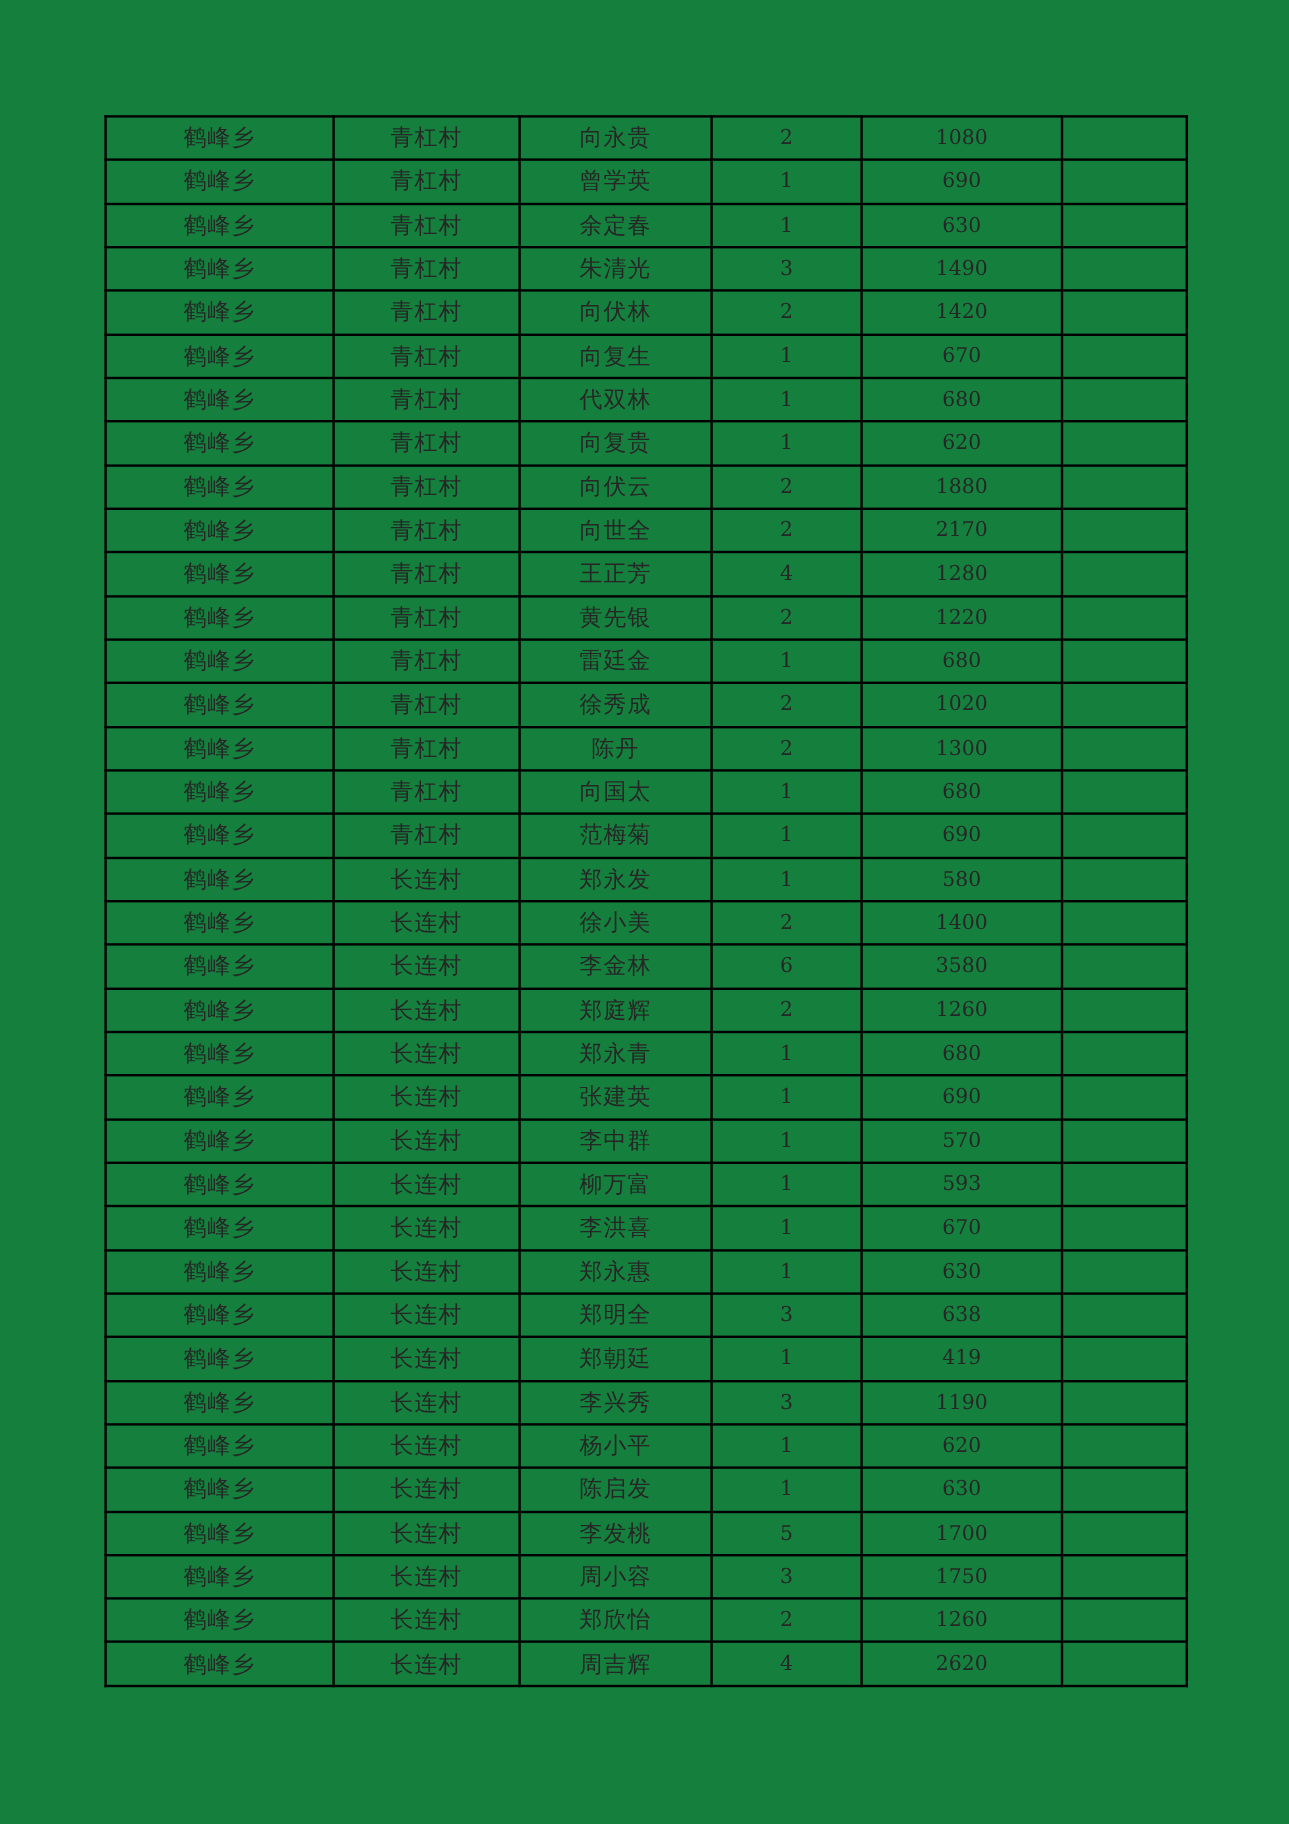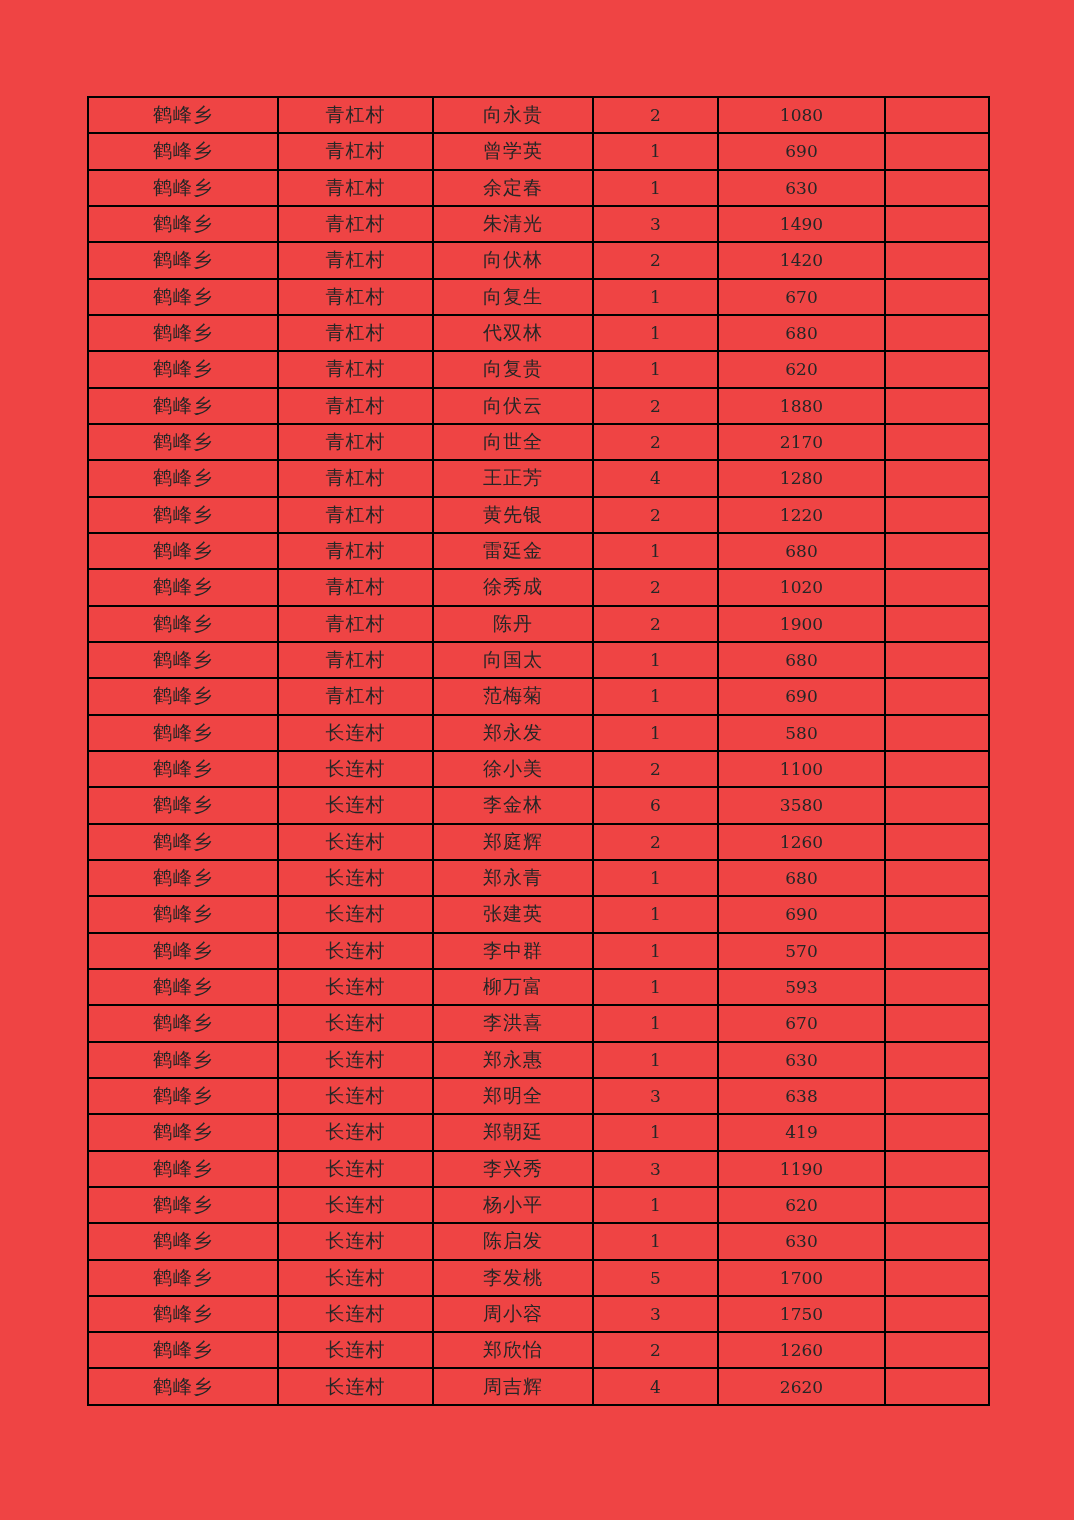--- a/index.html
+++ b/index.html
@@ -4,21 +4,21 @@
 <style>
   html, body {
     margin: 0;
     padding: 0;
     background: #ffffff;
   }
   .sheet {
     position: relative;
     width: 1074px;
     height: 1520px;
-    background: #ef4444;
+    background: #15803d;
     overflow: hidden;
     font-family: "DejaVu Serif", "Liberation Serif", serif;
   }
   table.roster {
     position: absolute;
     left: 87px;
     top: 96px;
     width: 901px;
     height: 1310px;
     border-collapse: collapse;
@@ -164,21 +164,21 @@
     <td>徐秀成</td>
     <td class="num">2</td>
     <td class="num">1020</td>
     <td></td>
   </tr>
         <tr>
     <td>鹤峰乡</td>
     <td>青杠村</td>
     <td>陈丹</td>
     <td class="num">2</td>
-    <td class="num">1900</td>
+    <td class="num">1300</td>
     <td></td>
   </tr>
         <tr>
     <td>鹤峰乡</td>
     <td>青杠村</td>
     <td>向国太</td>
     <td class="num">1</td>
     <td class="num">680</td>
     <td></td>
   </tr>
@@ -196,21 +196,21 @@
     <td>郑永发</td>
     <td class="num">1</td>
     <td class="num">580</td>
     <td></td>
   </tr>
         <tr>
     <td>鹤峰乡</td>
     <td>长连村</td>
     <td>徐小美</td>
     <td class="num">2</td>
-    <td class="num">1100</td>
+    <td class="num">1400</td>
     <td></td>
   </tr>
         <tr>
     <td>鹤峰乡</td>
     <td>长连村</td>
     <td>李金林</td>
     <td class="num">6</td>
     <td class="num">3580</td>
     <td></td>
   </tr>

